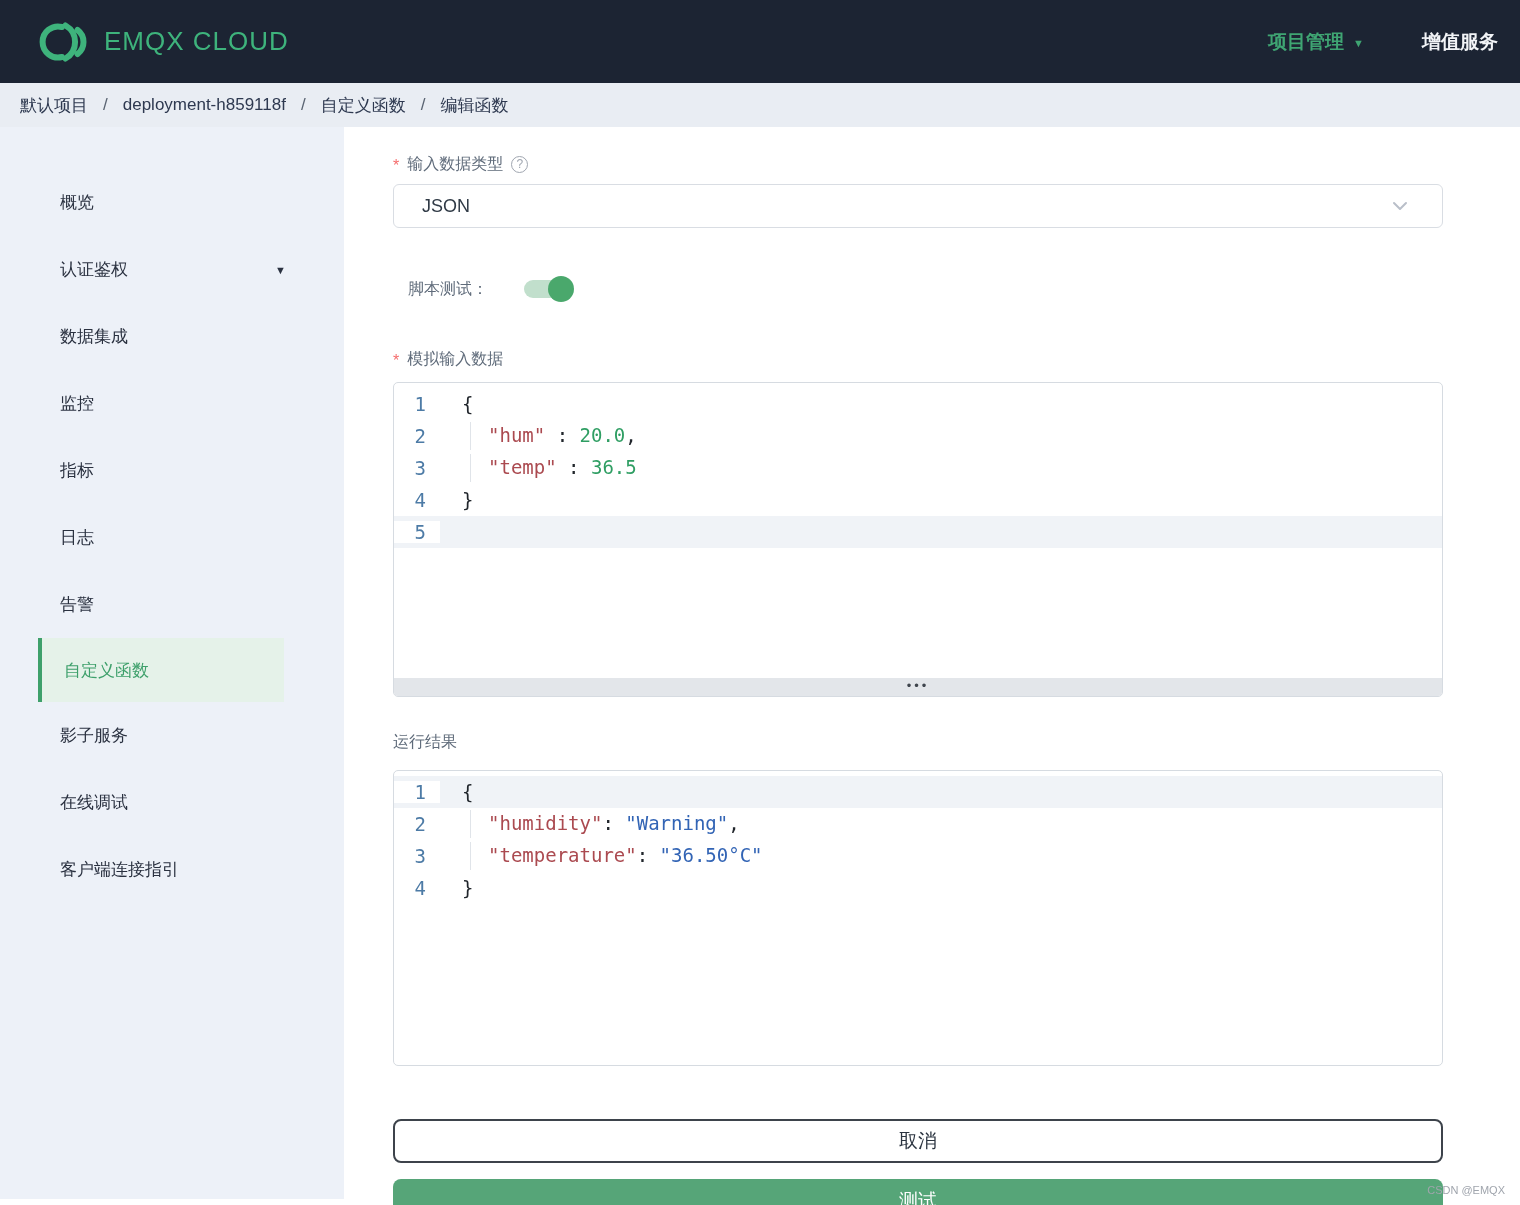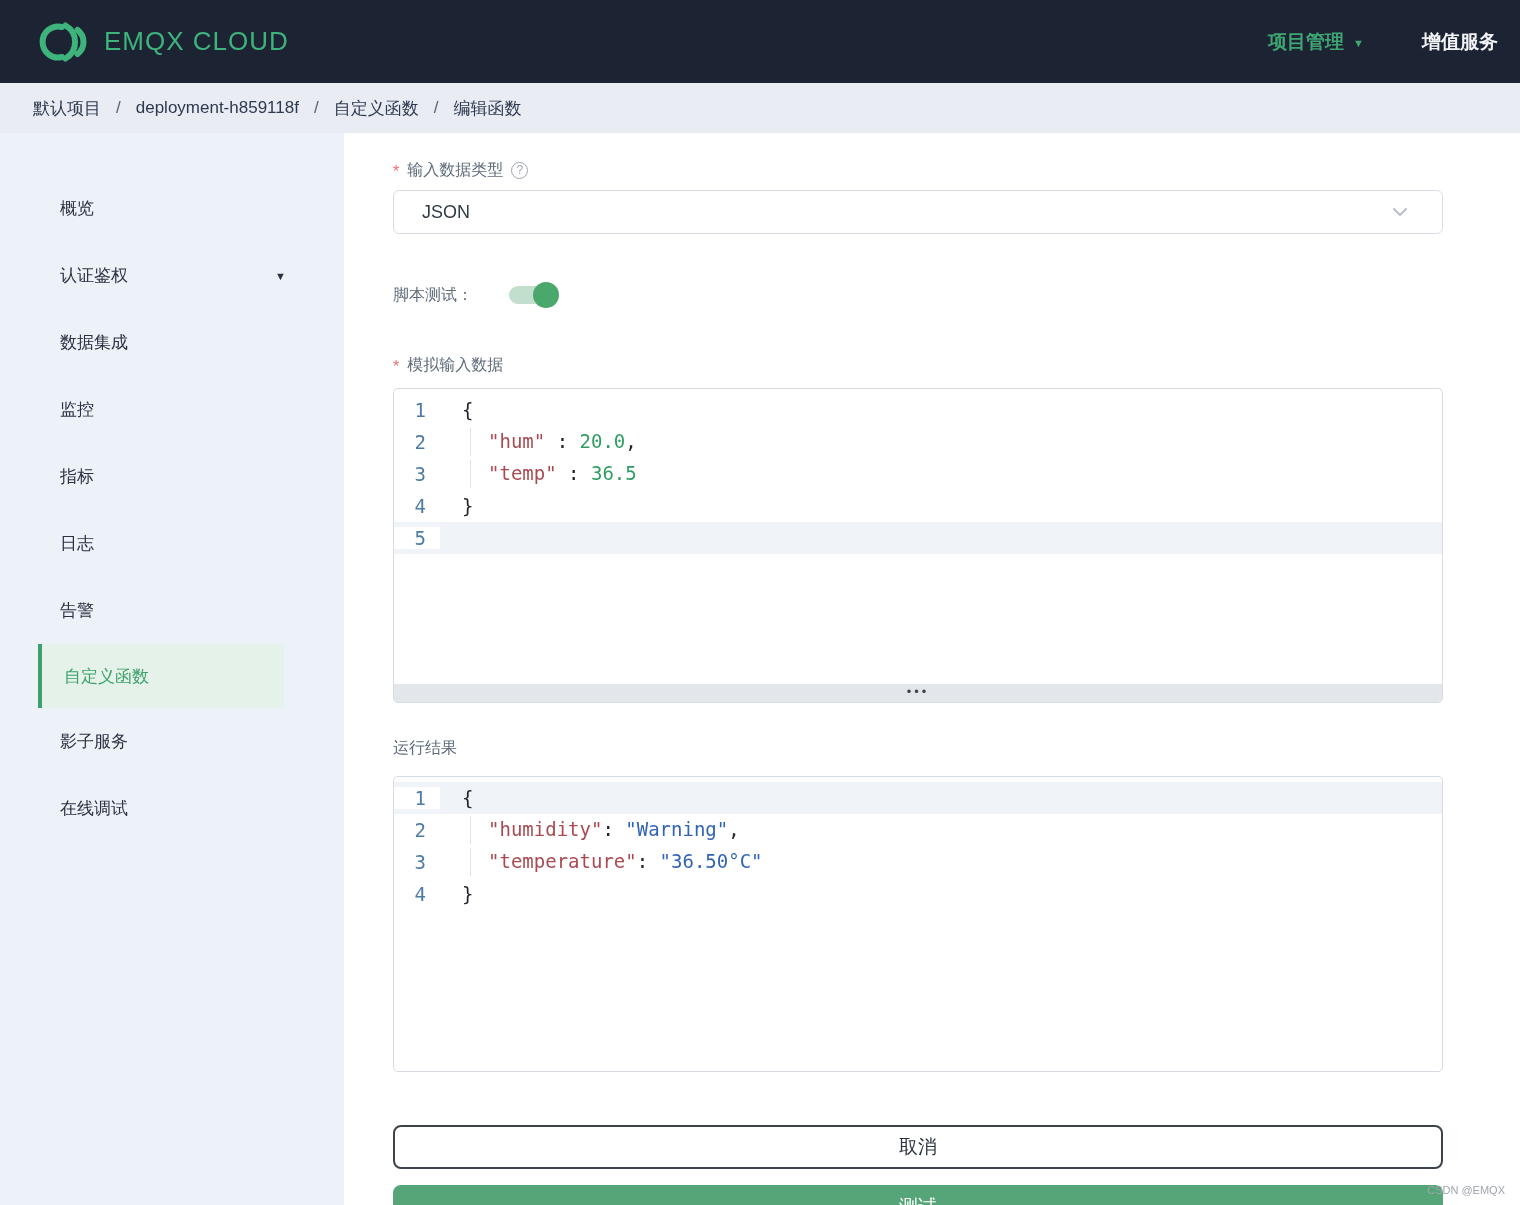--- a/index.html
+++ b/index.html
@@ -15,21 +15,21 @@
   }
   .brand { display:flex; align-items:center; gap:16px; }
   .brand-logo { display:block; }
   .brand-name { color:#3eb37c; font-size:26px; font-weight:normal; letter-spacing:1px; }
   .nav-right { display:flex; align-items:center; gap:58px; }
   .nav-link-green { color:#3fa573; font-size:19px; font-weight:600; display:flex; align-items:center; gap:9px; cursor:pointer;text-align:center; }
   .caret-down { font-size:11px; color:#3fa573; transform:translateY(1px); }
   .nav-link-white { color:#f2f4f7; font-size:19px; font-weight:600; cursor:pointer; }
   
   .breadcrumb-bar {
-    height:50px; background:#e9edf3; display:flex; align-items:center; padding:0 33px;
+    height:44px; background:#e9edf3; display:flex; align-items:center; padding:0 20px;
     font-size:17px; font-weight:500; color:#2e3950;
   }
   .breadcrumb-bar .sep { margin:0 15px; color:#5a6472; font-weight:400; }
   
   .page-body { display:flex; height:1072px; }
   .sidebar { width:344px; background:#edf1f8; padding-top:42px; flex-shrink:0; }
   .sidebar ul { list-style:none; }
   .side-item {
     height:67px; display:flex; align-items:center; padding-left:60px; padding-right:58px;
     font-size:17px; color:#2a3140; cursor:pointer; justify-content:space-between;
@@ -46,21 +46,21 @@
   .q-icon {
     width:17px; height:17px; border:1px solid #a0a6b0; border-radius:50%;
     color:#a0a6b0; font-size:12px; line-height:15px; text-align:center; display:inline-block;
   }
   .select-box {
     margin-top:9px; height:44px; border:1px solid #d9dde3; border-radius:6px;
     background:#fff; display:flex; align-items:center; justify-content:space-between;
     padding:0 34px 0 28px; cursor:pointer;
   }
   .select-value { font-size:18px; color:#303a46; }
-  .toggle-row { margin-top:46px; display:flex; align-items:center; gap:36px; height:30px; }
+  .toggle-row { margin-top:46px; display:flex; align-items:center; gap:36px; height:30px;margin-left:15px; }
   .toggle-label { font-size:16px; color:#5f6b7a; }
   .switch { position:relative; width:48px; height:18px; border-radius:9px; background:#c1dfcc; cursor:pointer; }
   .switch .knob {
     position:absolute; right:-2px; top:-4px; width:26px; height:26px; border-radius:50%;
     background:#4aa86c;
   }
   .sim-label { margin-top:44px; }
   .result-label { margin-top:34px; }
   
   .editor { margin-top:12px; border:1px solid #d6dbe1; border-radius:5px; background:#fff; overflow:hidden; }
@@ -154,20 +154,23 @@
         </li>
         <li class="side-item active">
           <span>自定义函数</span>
         </li>
         <li class="side-item">
           <span>影子服务</span>
         </li>
         <li class="side-item">
           <span>在线调试</span>
         </li>
+        <li class="side-item">
+          <span>客户端连接指引</span>
+        </li>
       </ul>
   </div>
 
   <div class="main">
 
     <div class="field-label">
       <span class="req">*</span>
       <span>输入数据类型</span>
       <span class="q-icon">?</span>
     </div>

